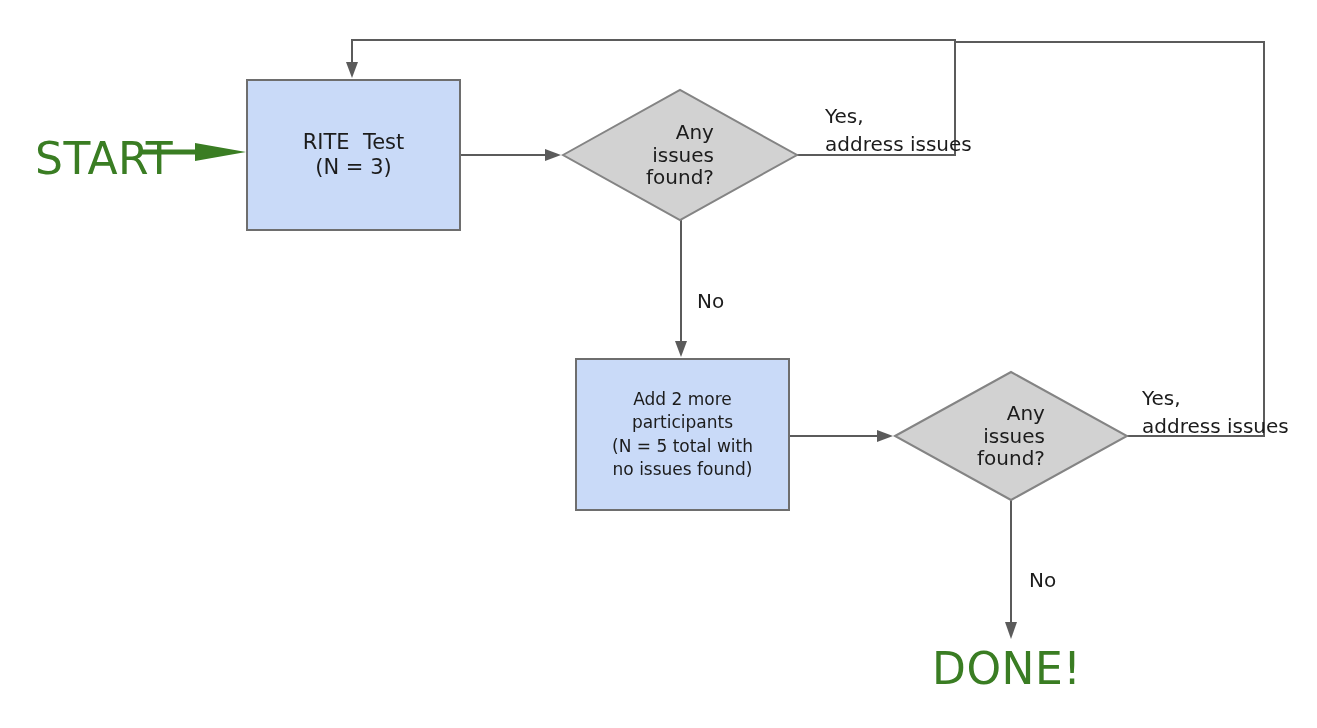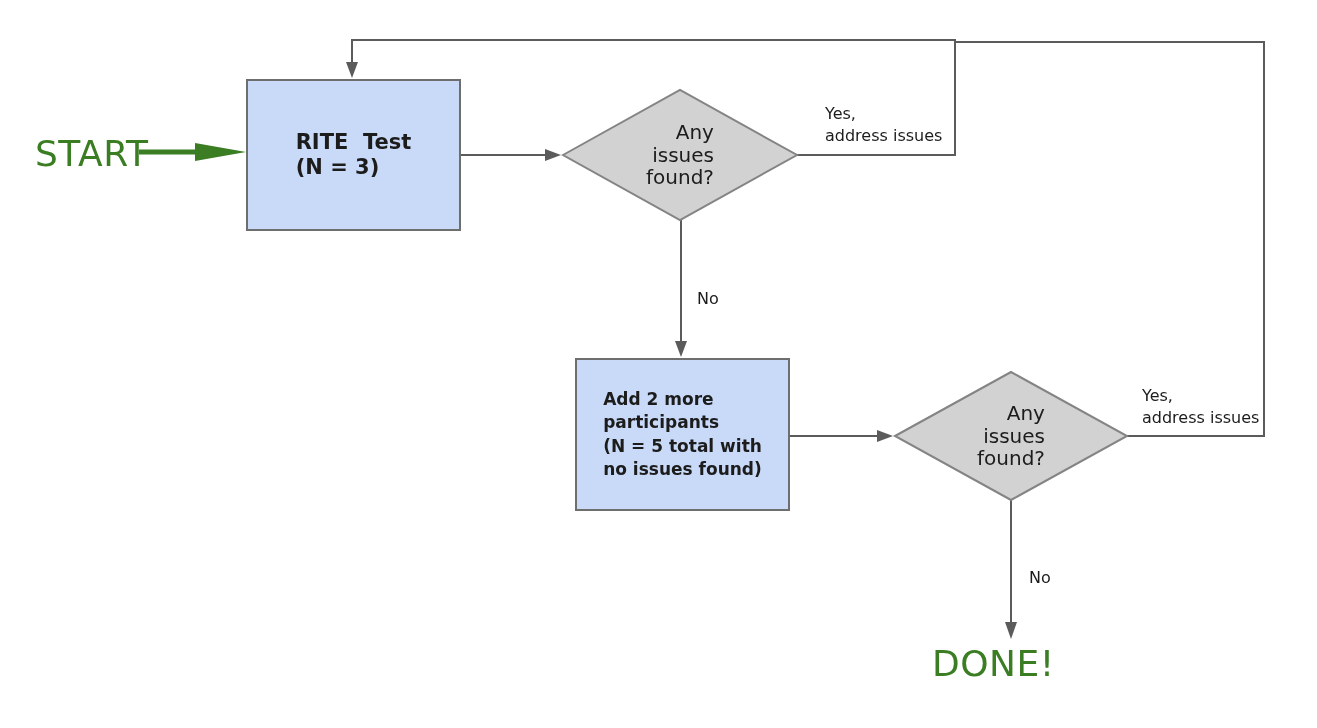--- a/index.html
+++ b/index.html
@@ -20,39 +20,39 @@
   }
   .canvas svg{position:absolute;left:0;top:0;}
   .connector{stroke:var(--connector);stroke-width:2;fill:none;}
   .arrowhead{fill:var(--connector);stroke:none;}
   .diamond-shape{fill:var(--decision-fill);stroke:var(--decision-border);stroke-width:2;}
   .start-arrow-line{stroke:var(--accent-green);stroke-width:5;fill:none;}
   .start-arrow-head{fill:var(--accent-green);stroke:none;}
 
   .node{
     position:absolute;display:flex;align-items:center;justify-content:center;
-    text-align:left;white-space:pre-wrap;font-weight:bold;
+    text-align:center;white-space:pre-wrap;
   }
   .process{
     background:var(--process-fill);
     border:2px solid var(--process-border);
     font-size:21px;
   }
   .process.rite{line-height:1.18;}
   .process.add{line-height:1.36;font-size:17px;}
   .diamond-label{
     position:absolute;display:flex;align-items:center;justify-content:center;
     text-align:right;white-space:pre-wrap;font-size:20px;line-height:1.12;
   }
   .edge-label{
-    position:absolute;white-space:pre-wrap;font-size:16px;line-height:1.38;
+    position:absolute;white-space:pre-wrap;font-size:20px;line-height:1.38;
     color:var(--text);
   }
   .terminal{
-    position:absolute;color:var(--accent-green);font-size:36px;
+    position:absolute;color:var(--accent-green);font-size:44px;
     white-space:pre;letter-spacing:0.5px;
   }
 </style>
 </head>
 <body>
 
 <div class="canvas">
 
   <svg width="1317" height="728" viewBox="0 0 1317 728">
 

